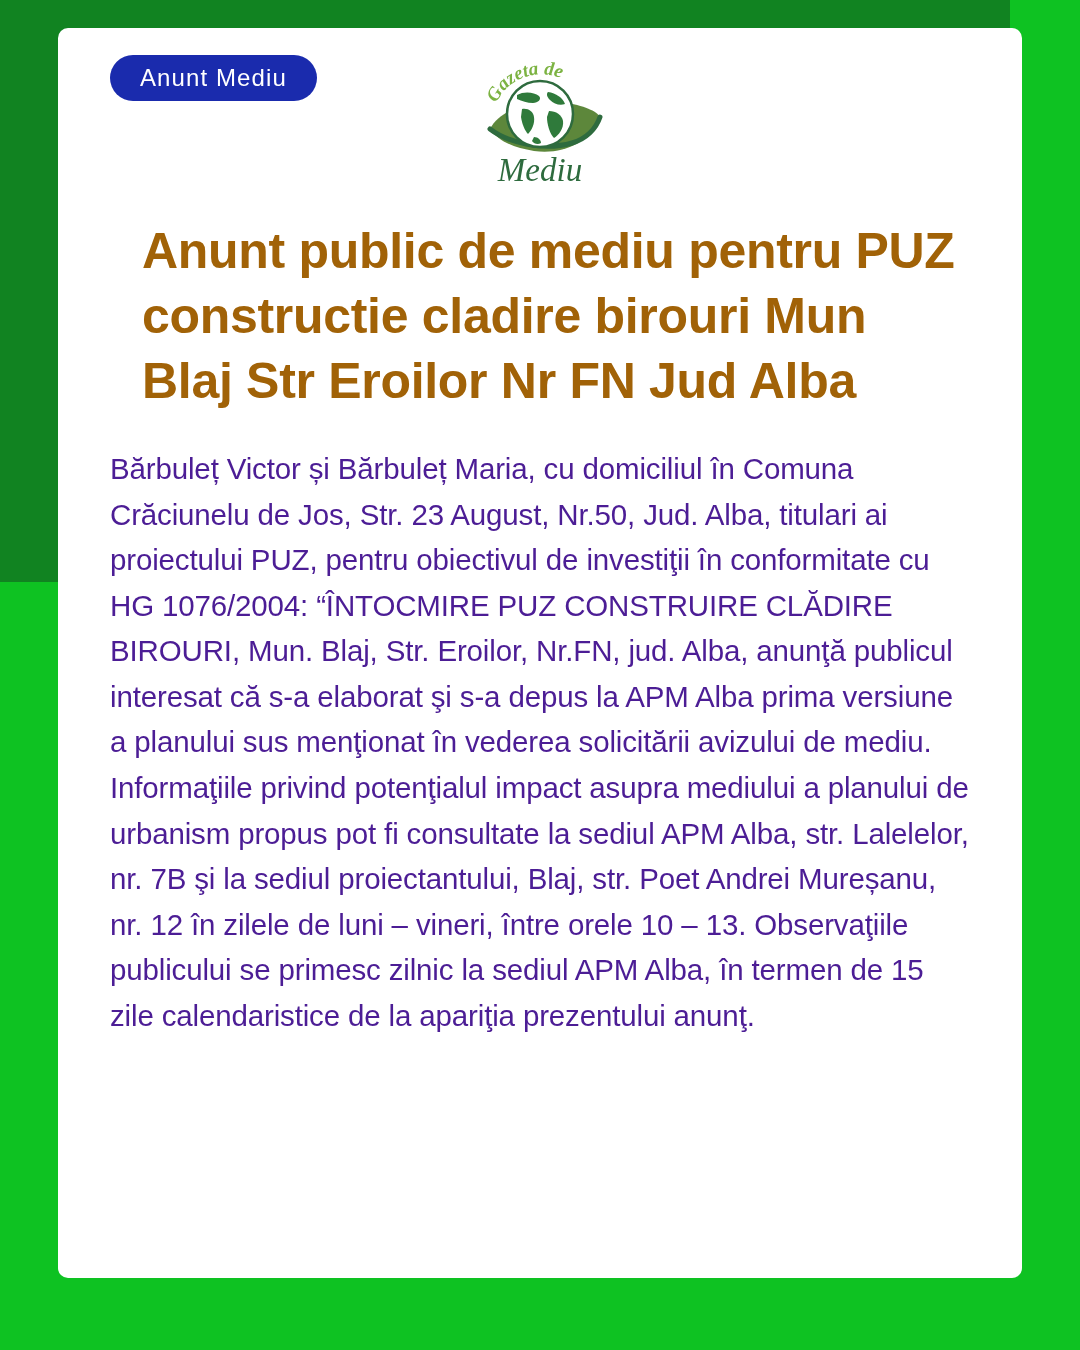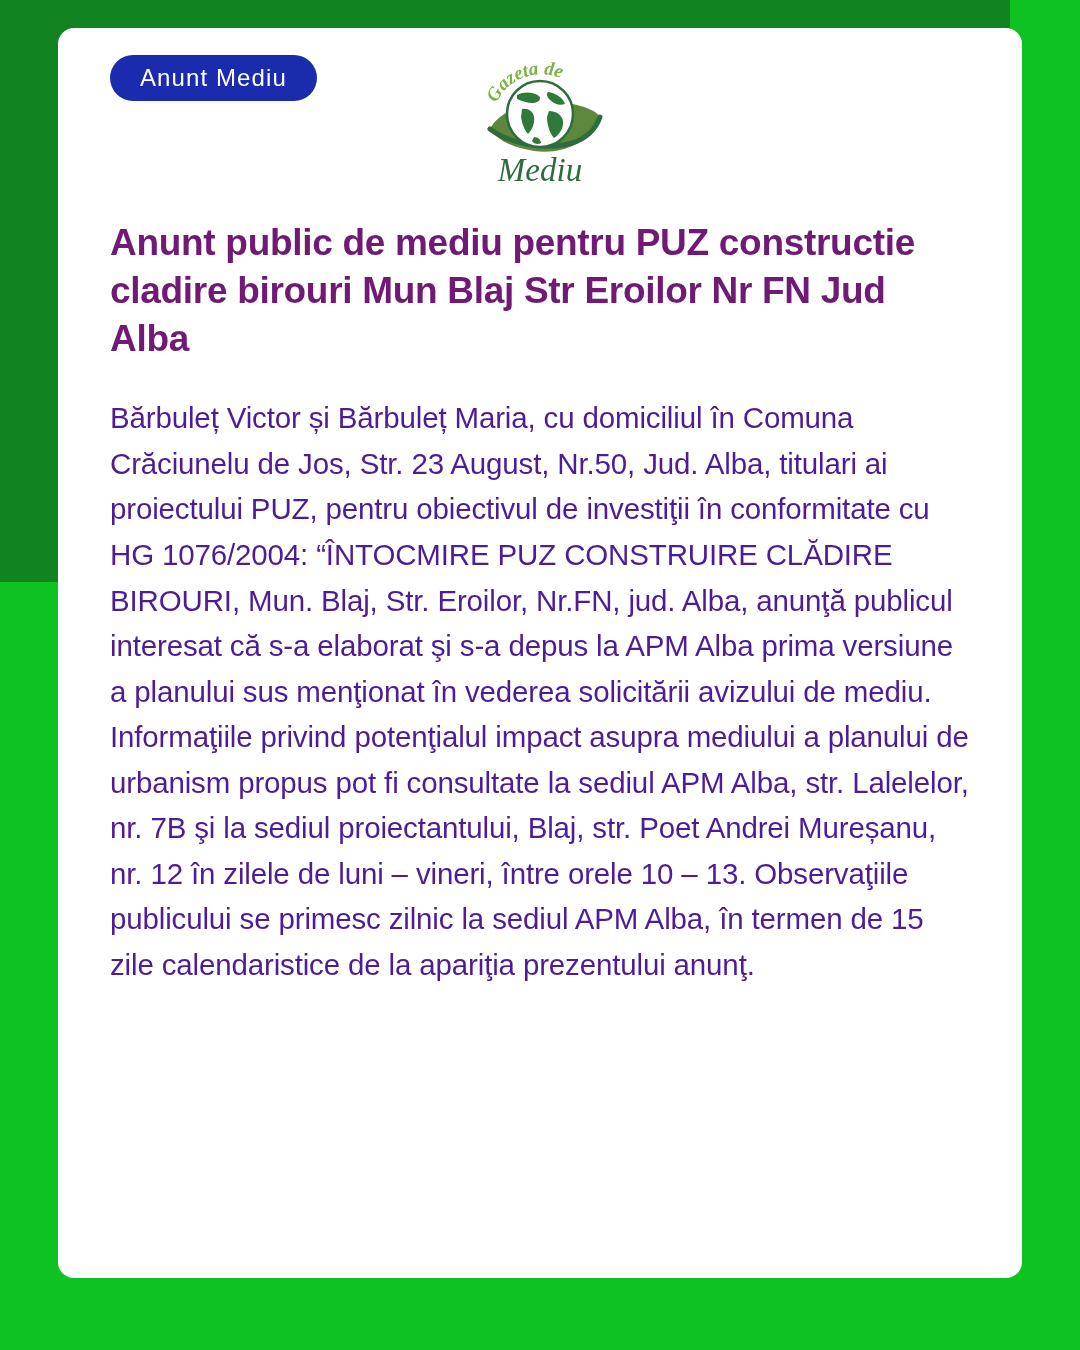--- a/index.html
+++ b/index.html
@@ -18,21 +18,21 @@
     left:0; top:0;
     width:1010px; height:582px;
     background:#118321;
   }
   
   .card {
     position:absolute;
     left:58px; top:28px;
     width:964px; height:1250px;
     background:#ffffff;
-    border-radius:16px;
+    border-radius:10px;
     overflow:hidden;
   }
   .card-inner {
     padding:27px 52px 0 52px;
     height:100%;
   }
   .top-row {
     display:flex;
     align-items:flex-start;
     justify-content:flex-start;
@@ -58,26 +58,27 @@
     left:50%;
     transform:translateX(-50%);
     top:-4px;
     width:140px;
     height:140px;
   }
   .logo svg { display:block; width:140px; height:140px; }
 
   .title {
     margin-top:34px;
-    font-size:37px;
+    font-size:50px;
     line-height:1.30;
     font-weight:bold;
-    color:#701a75;
+    color:#a16207;
     letter-spacing:-0.3px;
     max-width:860px;
+    margin-left:32px;
   }
   .body-text {
     margin-top:32px;
     font-size:29.5px;
     line-height:1.545;
     color:#4c1d95;
     max-width:880px;
     letter-spacing:-0.15px;
   }
 </style>

